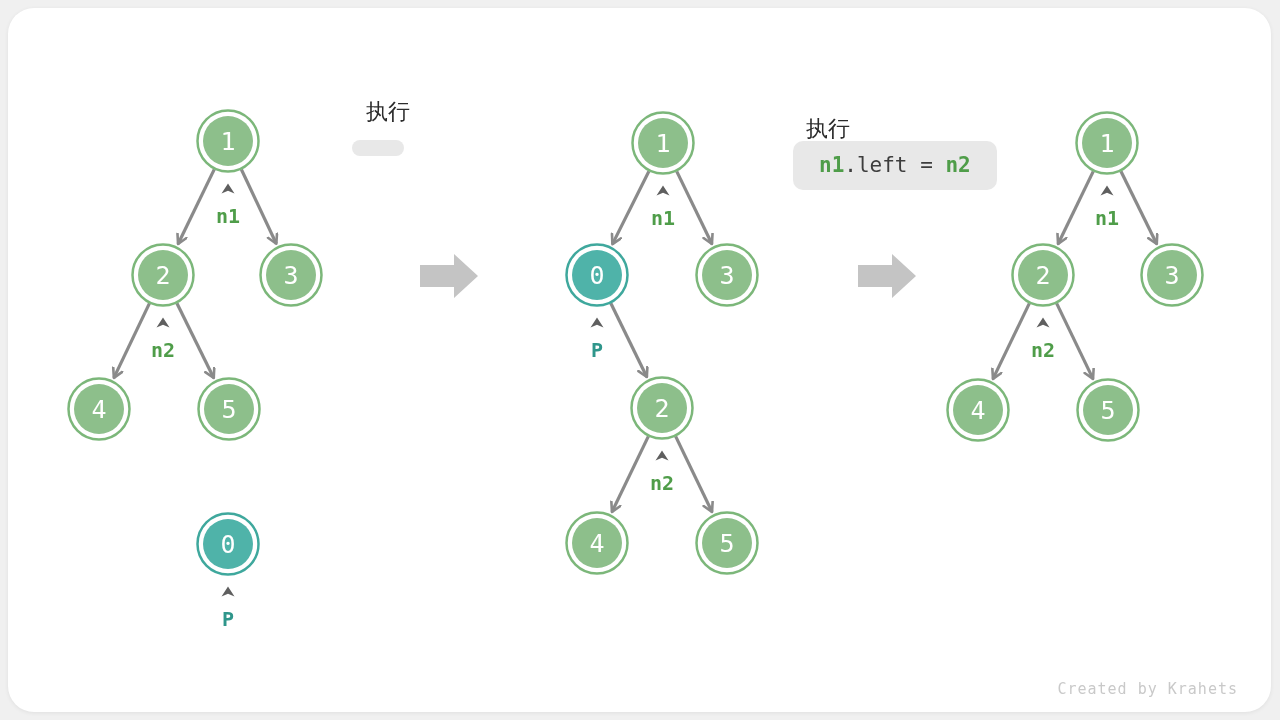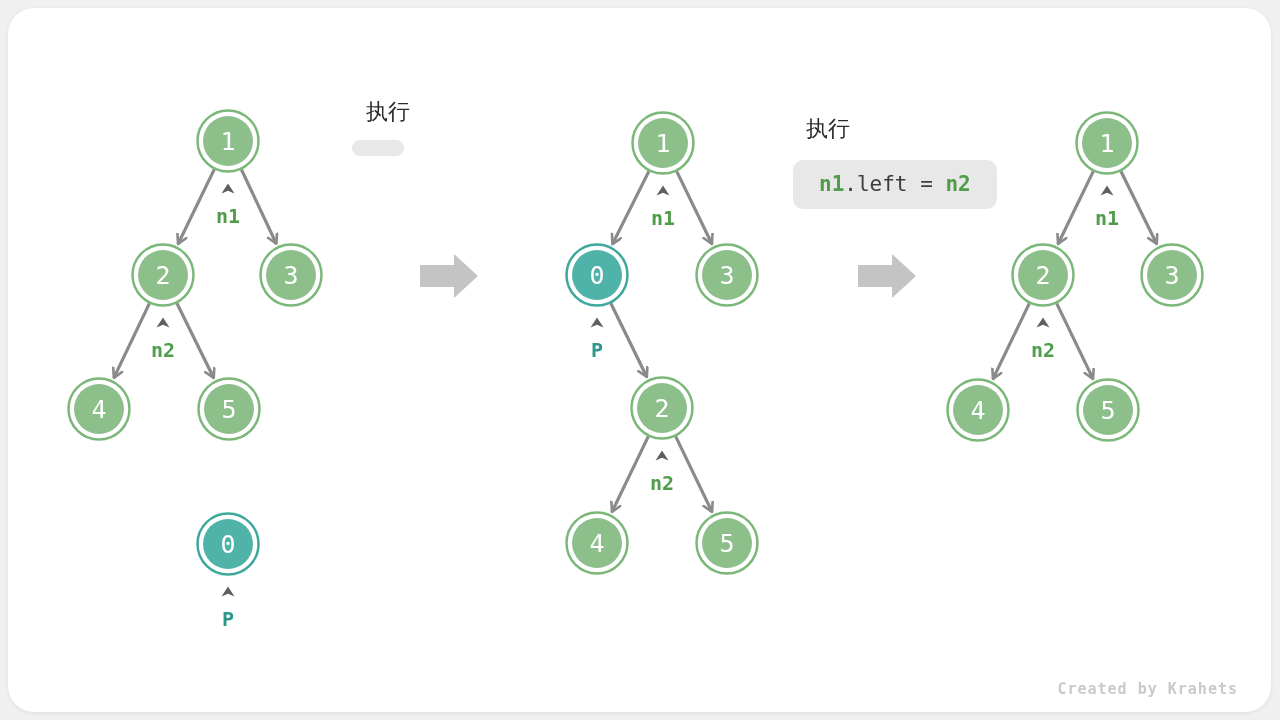--- a/index.html
+++ b/index.html
@@ -46,21 +46,20 @@
   .tok-plain { color: #3d3d3d; }
   .tok-green { color: #4f9d49; font-weight: bold; }
   .tok-teal  { color: #2f968b; font-weight: bold; }
   .watermark {
     position: absolute;
     right: 42px; bottom: 22px;
     font-family: "DejaVu Sans Mono", "Liberation Mono", monospace;
     font-size: 15px;
     letter-spacing: 1px;
     color: #c9c9c9;
-    font-weight: bold;
   }
   .node-text {
     font-family: "DejaVu Sans Mono", "Liberation Mono", monospace;
     font-size: 25px;
     fill: #ffffff;
   }
   .pointer-text {
     font-family: "DejaVu Sans Mono", "Liberation Mono", monospace;
     font-size: 20px;
     font-weight: bold;
@@ -198,16 +197,16 @@
       <text x="1043" y="357" text-anchor="middle" class="pointer-text" fill="#4f9d49">n2</text>
     </g>
     <polygon points="420,265 454,265 454,254 478,276 454,298 454,287 420,287" fill="#c4c4c4"></polygon>
     <polygon points="858,265 892,265 892,254 916,276 892,298 892,287 858,287" fill="#c4c4c4"></polygon>
   </svg>
 
 <div class="overlay" id="exec-blocks">
     <div class="exec-title" style="left: 366px; top: 97px;">执行</div>
     <div class="code-box" style="left: 352px; top: 140px;"></div>
     <div class="exec-title" style="left: 806px; top: 114px;">执行</div>
-    <div class="code-box" style="left: 793px; top: 160px; border-radius: 10px;"><div><span class="tok-green">n1</span><span class="tok-plain">.left = </span><span class="tok-green">n2</span></div></div>
+    <div class="code-box" style="left: 793px; top: 141px; border-radius: 10px;"><div><span class="tok-green">n1</span><span class="tok-plain">.left = </span><span class="tok-green">n2</span></div></div>
   </div>
 
 <div class="watermark">Created by Krahets</div>
 
 </body></html>

